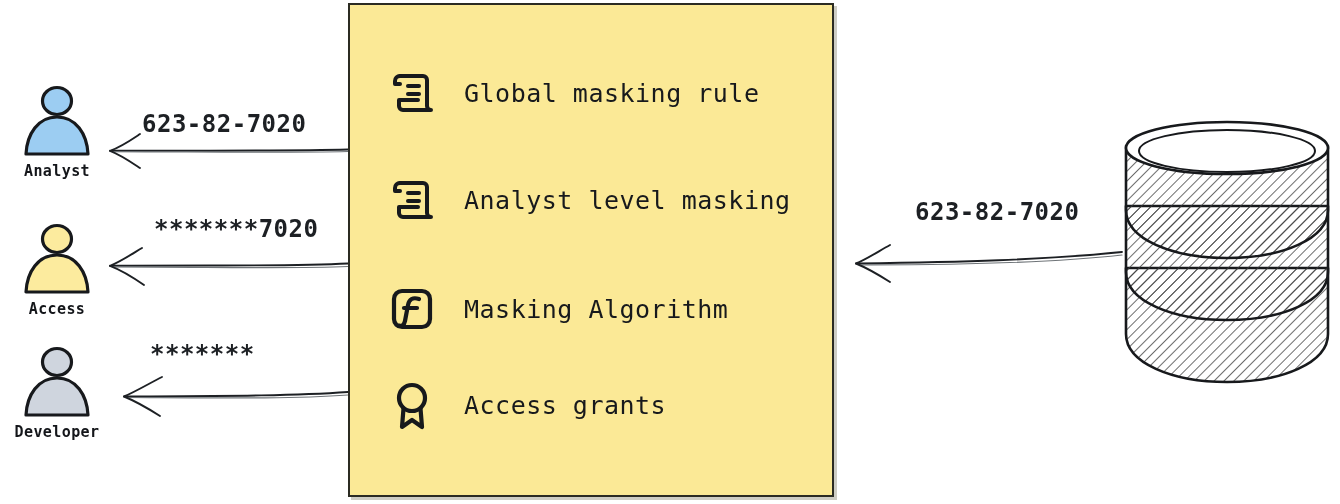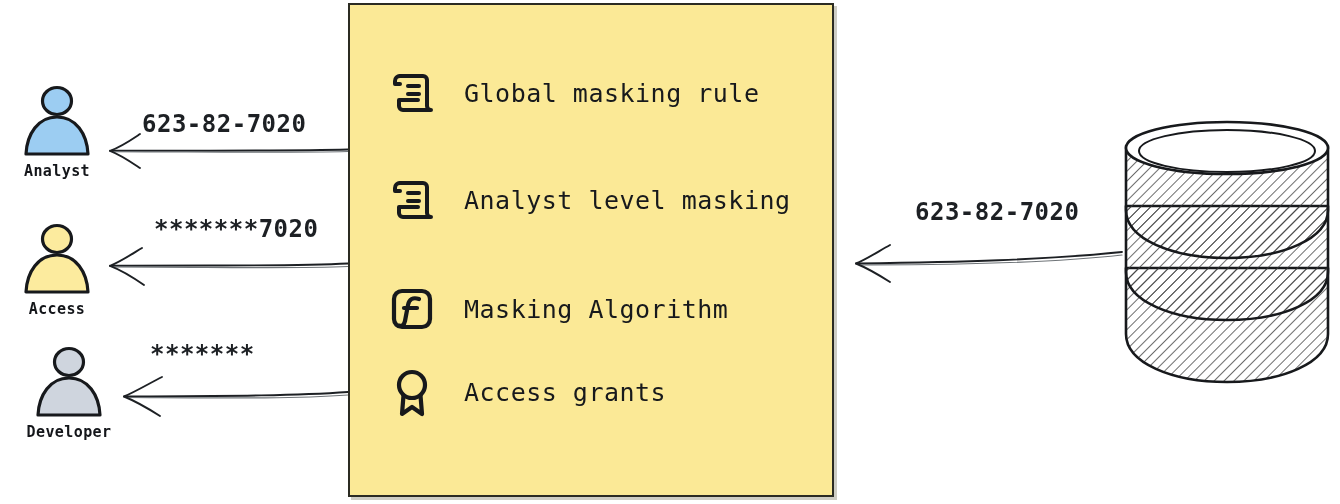--- a/index.html
+++ b/index.html
@@ -113,21 +113,21 @@
   </div>
 
   <div class="actor" style="left:2px; top:222px;">
     <svg class="figure" viewBox="0 0 78 80">
       <ellipse cx="39" cy="17" rx="14.5" ry="13.5" fill="#fceb9e" stroke="#17191c" stroke-width="3.2"></ellipse>
       <path d="M39 33 C20 33 9 50 8 70 L70 70 C69 50 58 33 39 33 Z" fill="#fceb9e" stroke="#17191c" stroke-width="3.2" stroke-linejoin="round"></path>
     </svg>
     <div class="actor-label">Access</div>
   </div>
 
-  <div class="actor" style="left:14px; top:345px;">
+  <div class="actor" style="left:2px; top:345px;">
     <svg class="figure" viewBox="0 0 78 80">
       <ellipse cx="39" cy="17" rx="14.5" ry="13.5" fill="#cfd5de" stroke="#17191c" stroke-width="3.2"></ellipse>
       <path d="M39 33 C20 33 9 50 8 70 L70 70 C69 50 58 33 39 33 Z" fill="#cfd5de" stroke="#17191c" stroke-width="3.2" stroke-linejoin="round"></path>
     </svg>
     <div class="actor-label">Developer</div>
   </div>
 
   <div class="flow-label" style="left:142px; top:110px;">623-82-7020</div>
 
   <div class="flow-label" style="left:148px; top:215px;margin-left:6px;">*******7020</div>
@@ -179,21 +179,21 @@
 
     <div class="policy-row" style="top:272px;">
       <svg class="row-icon" viewBox="0 0 52 52">
         <rect x="8" y="8" width="36" height="36" rx="8" ry="8" fill="none" stroke="#17191c" stroke-width="4.2"></rect>
         <path d="M33 16 c-6 -2 -10 0 -11 6 l-3 16 c-0.9 4.4 -3.4 5.2 -6 4.6" fill="none" stroke="#17191c" stroke-width="4.2" stroke-linecap="round"></path>
         <line x1="18" y1="25" x2="31" y2="25" stroke="#17191c" stroke-width="4.2" stroke-linecap="round"></line>
       </svg>
       <span class="row-label">Masking Algorithm</span>
     </div>
 
-    <div class="policy-row" style="top:355px;">
+    <div class="policy-row" style="top:368px;">
       <svg class="row-icon" viewBox="0 0 52 52">
         <circle cx="26" cy="19" r="13" fill="none" stroke="#17191c" stroke-width="4.2"></circle>
         <path d="M17.5 29.5 L16 48 L26 41 L36 48 L34.5 29.5" fill="none" stroke="#17191c" stroke-width="4.2" stroke-linejoin="round" stroke-linecap="round"></path>
       </svg>
       <span class="row-label">Access grants</span>
     </div>
 
   </div>
 
   <div class="flow-label" style="left:915px; top:198px;">623-82-7020</div>

